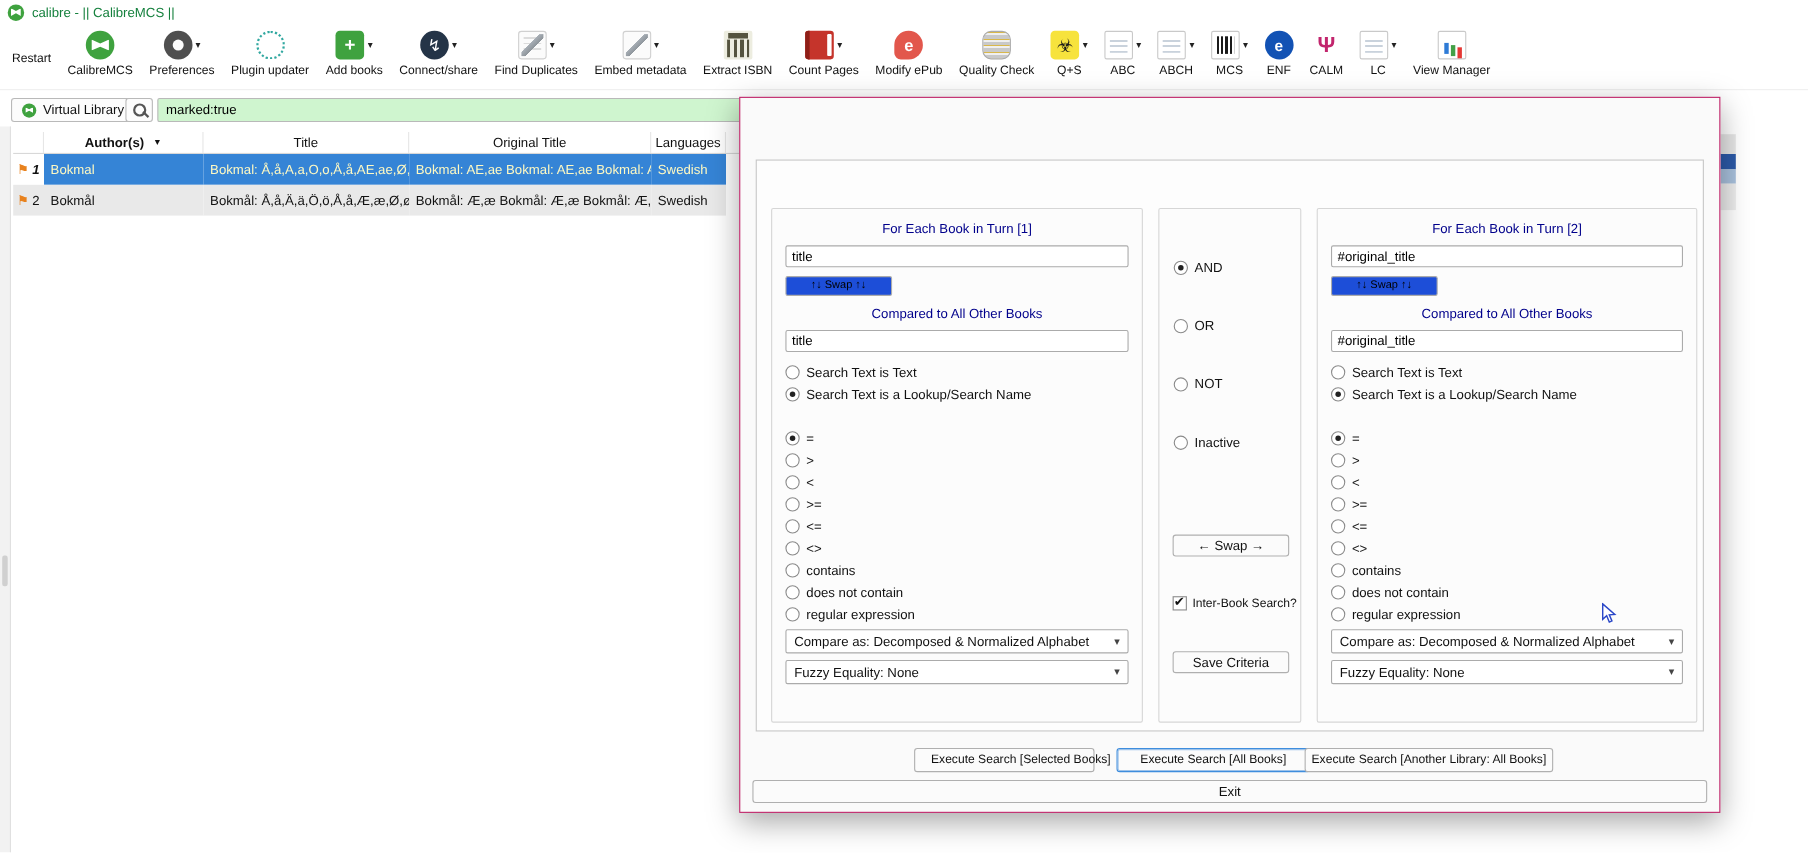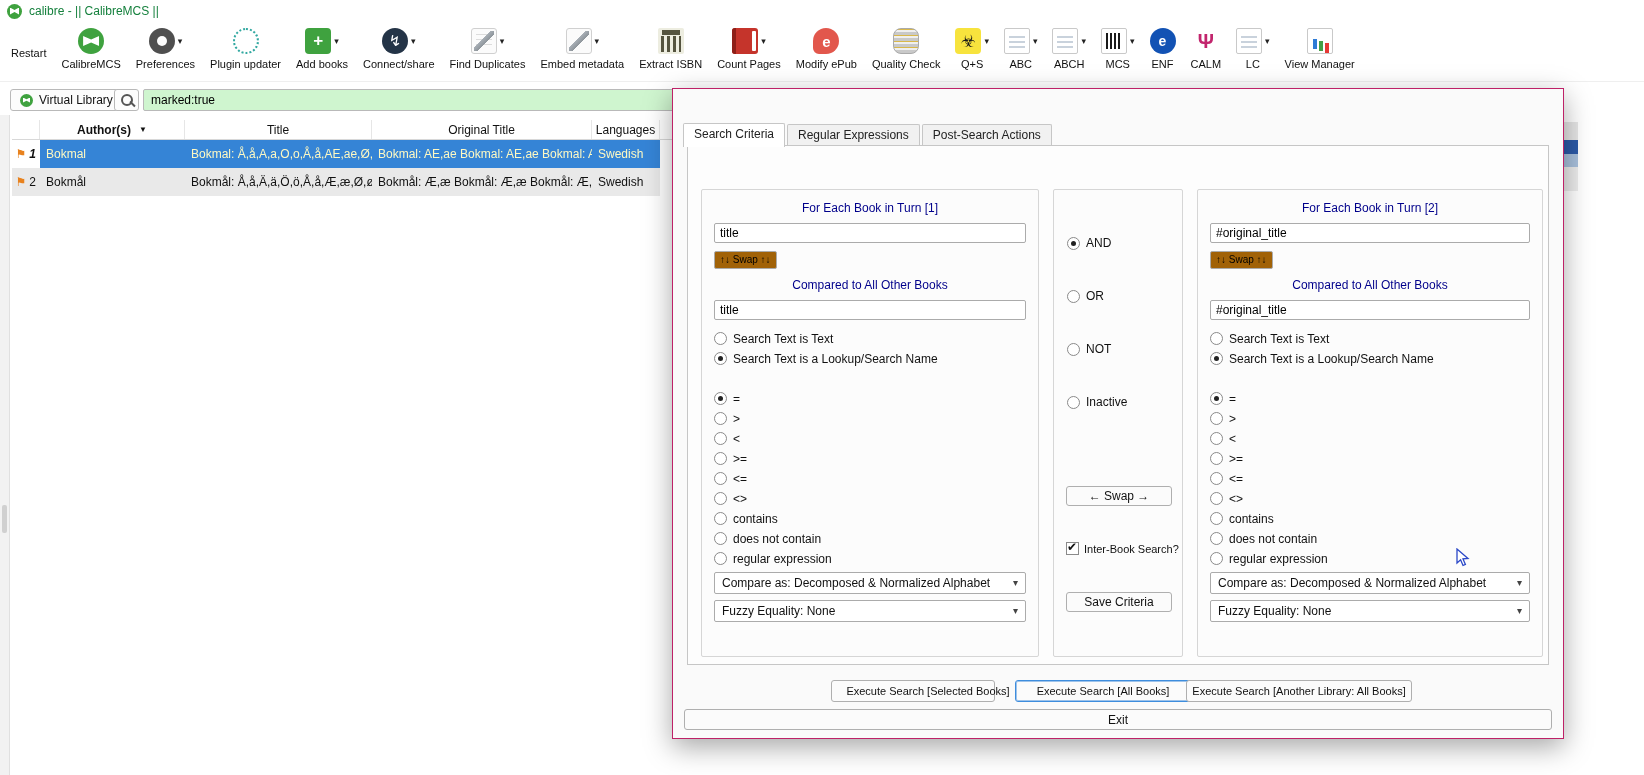--- a/index.html
+++ b/index.html
@@ -128,22 +128,22 @@
   .tabpane { position:absolute; left:14px; top:56px; width:862px; height:520px; border:1px solid #c6c6c6; background:#FDFDFD; }
 
   .gbox { position:absolute; top:100px; height:468px; border:1px solid #d6d6d6; background:#FCFCFC; border-radius:2px; }
   #panel-left { left:28px; width:338px; padding:8px 12px; }
   #panel-mid  { left:380px; width:130px; }
   #panel-right{ left:524px; width:346px; padding:8px 12px; }
 
   .panel-heading { color:#00008B; font-size:12px; text-align:center; margin:3px 0 8px; }
   .qt-input { width:100%; height:20px; border:1px solid #ababab; border-radius:2px; padding:0 5px;
     font:12px "Liberation Sans",sans-serif; background:#fff; margin-bottom:6px; }
-  .mini-swap { height:18px; font:10px "Liberation Sans",sans-serif; padding:0 5px; margin:0 0 6px;
-    background:#a16207; border:1px solid #ababab; border-radius:2px; }
+  .mini-swap { height:18px; font:10px "Liberation Sans",sans-serif; padding:0 22px; margin:0 0 6px;
+    background:#1d4ed8; border:1px solid #ababab; border-radius:2px; }
   .radio-row { display:flex; align-items:center; gap:6px; margin:6px 0; font-size:12px; }
   .radio { width:13px; height:13px; border:1px solid #8a8a8a; border-radius:50%; background:#fff; position:relative; flex:none; }
   .radio.checked::after { content:""; position:absolute; inset:3px; background:#222; border-radius:50%; }
   .spacer { height:14px; }
   .combo { height:22px; border:1px solid #ababab; border-radius:2px; background:#fff; display:flex; align-items:center;
     justify-content:space-between; padding:0 7px; font-size:12px; margin-top:6px; white-space:nowrap; overflow:hidden; }
   .combo-arrow { color:#444; font-size:10px; margin-left:6px; }
 
   .logic-row { position:absolute; left:13px; }
   .btn { background:#fbfbfb; border:1px solid #afafaf; border-radius:3px; font-size:12px; color:#111;
@@ -349,25 +349,20 @@
 
 <div id="right-strip">
   <div class="rs1"></div>
     <div class="rs2"></div>
     <div class="rs3"></div>
     <div class="rs4"></div>
 </div>
 
 <div id="dialog">
 
-  <div class="tabbar">
-    <div class="tab active">Search Criteria</div>
-    <div class="tab">Regular Expressions</div>
-    <div class="tab">Post-Search Actions</div>
-  </div>
   <div class="tabpane"></div>
 
   <div class="gbox" id="panel-left"><div class="panel-heading">For Each Book in Turn [1]</div><input class="qt-input" value="title" style=""><button class="mini-swap">↑↓ Swap ↑↓</button><div class="panel-heading">Compared to All Other Books</div><input class="qt-input" value="title" style=""><label class="radio-row">
         <span class="radio"></span>
         <span>Search Text is Text</span>
       </label><label class="radio-row">
         <span class="radio checked"></span>
         <span>Search Text is a Lookup/Search Name</span>
       </label><div class="spacer"></div><label class="radio-row">
         <span class="radio checked"></span>

